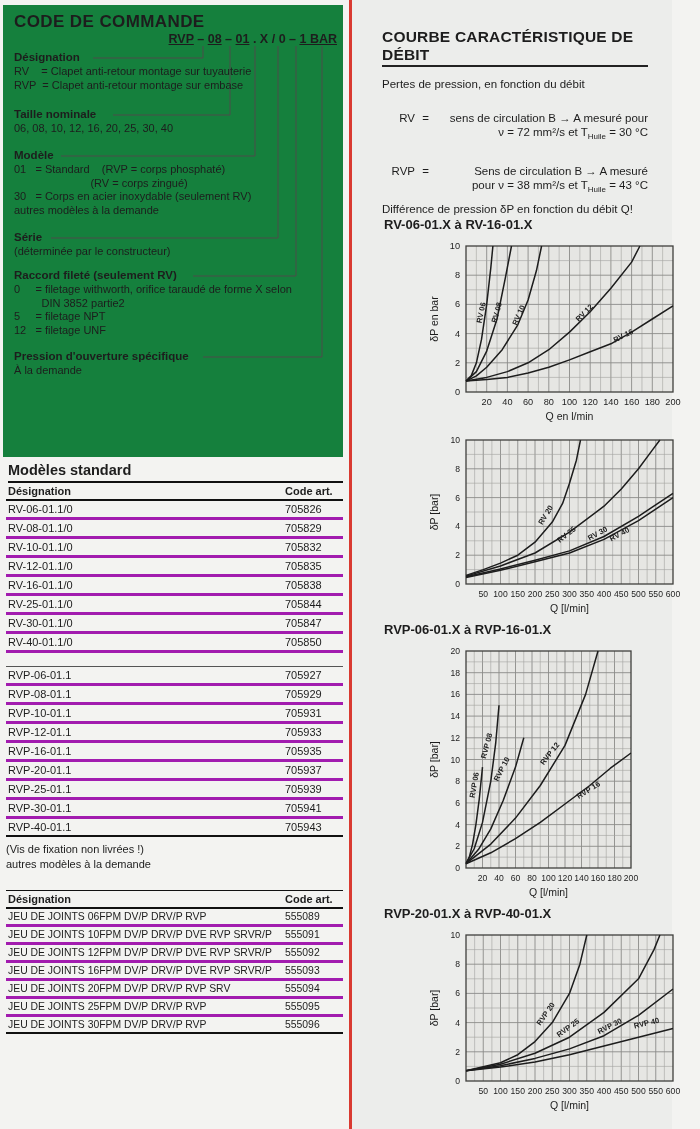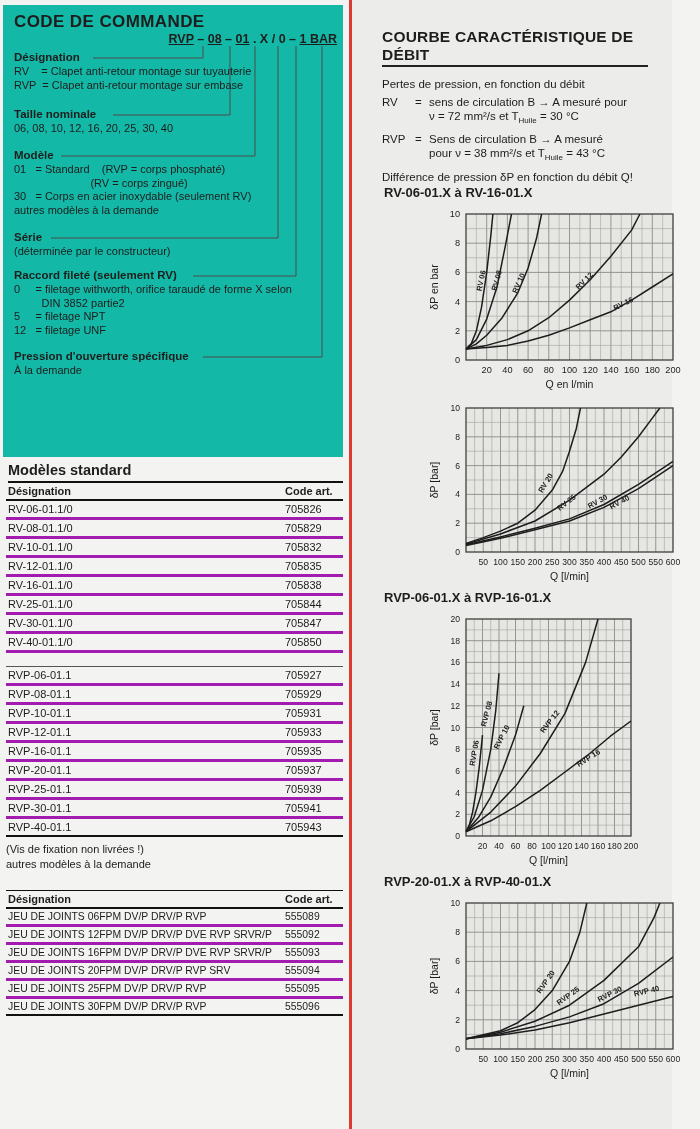--- a/index.html
+++ b/index.html
@@ -6,21 +6,21 @@
   body{
     width:700px;height:1129px;position:relative;overflow:hidden;
     background:#f3f3f1;color:#1d1d1d;
     font-family:"Liberation Sans","DejaVu Sans",sans-serif;
   }
   
   #leftcol{position:absolute;left:0;top:0;width:349px;height:1129px;}
   #divider{position:absolute;left:349px;top:0;width:3px;height:1129px;background:#d93a31;}
   #rightcol{position:absolute;left:352px;top:0;width:320px;height:1129px;background:#ecedeb;padding:18px;box-sizing:border-box;}
   
-  #codebox{position:absolute;left:3px;top:5px;width:340px;height:452px;background:#14b8a6;}
+  #codebox{position:absolute;left:3px;top:5px;width:340px;height:452px;background:#15803d;}
   .box-title{position:absolute;top:7px;left:11px;font-size:17px;font-weight:bold;letter-spacing:.4px;}
   .code-line{position:absolute;top:27px;right:6px;font-size:12.5px;font-weight:bold;white-space:pre;}
   .code-line .u{text-decoration:underline;}
   #connectors{position:absolute;left:0;top:0;width:340px;height:452px;pointer-events:none;}
   .sec{position:absolute;left:11px;}
   .sec h4{font-size:11.5px;font-weight:bold;margin:0 0 2px 0;}
   .s1{top:46px}.s2{top:103px}.s3{top:144px}.s4{top:226px}.s5{top:264px}.s6{top:345px}
   .pre-line{font-size:11px;line-height:13.5px;white-space:pre;}
   
   #lefttables{position:absolute;left:6px;top:462px;width:337px;}
@@ -35,21 +35,21 @@
   #table2{margin-top:18px;}
   #table2 thead th{border-top:1.5px solid #111;}
   #table2 td{font-size:10.4px;}
   #table2 tr:last-child td{border-bottom:2px solid #111;}
   .notes{margin-top:5px;}
   .notes .pre-line{font-size:11px;line-height:15px;}
   
   #rightcol .inner{padding:8px 6px 0 12px;}
   h1.right-title{font-size:15.5px;font-weight:bold;margin:2px 0 10px 0;display:inline-block;border-bottom:2px solid #222;padding-bottom:1px;letter-spacing:.2px;}
   .intro{font-size:11.5px;line-height:14.5px;}
-  .def-row{display:flex;margin-top:3px;}
+  .def-row{display:flex;margin-top:19px;text-align:right;}
   .def-term{width:33px;flex:none;}
   .def-eq{width:14px;flex:none;}
   .def-body{flex:1;}
   .intro sub{font-size:8px;}
   .intro .note{margin-top:4px;}
   h3.chart-title{font-size:13px;font-weight:bold;margin:0 0 4px 2px;}
   .ct1{margin-top:12px}.ct2{margin-top:20px}.ct3{margin-top:18px}.ct4{margin-top:10px}
   .chart-wrap{margin-left:44px;}
   svg text{font-family:"Liberation Sans","DejaVu Sans",sans-serif;}
 </style>
@@ -210,20 +210,24 @@
       <thead>
         <tr>
           <th>Désignation</th>
           <th class="col-code">Code art.</th>
         </tr>
       </thead>
       <tbody>
           <tr>
             <td>JEU DE JOINTS 06FPM DV/P DRV/P RVP</td>
             <td class="col-code">555089</td>
+          </tr>
+          <tr>
+            <td>JEU DE JOINTS 10FPM DV/P DRV/P DVE RVP SRVR/P</td>
+            <td class="col-code">555091</td>
           </tr>
           <tr>
             <td>JEU DE JOINTS 12FPM DV/P DRV/P DVE RVP SRVR/P</td>
             <td class="col-code">555092</td>
           </tr>
           <tr>
             <td>JEU DE JOINTS 16FPM DV/P DRV/P DVE RVP SRVR/P</td>
             <td class="col-code">555093</td>
           </tr>
           <tr>

